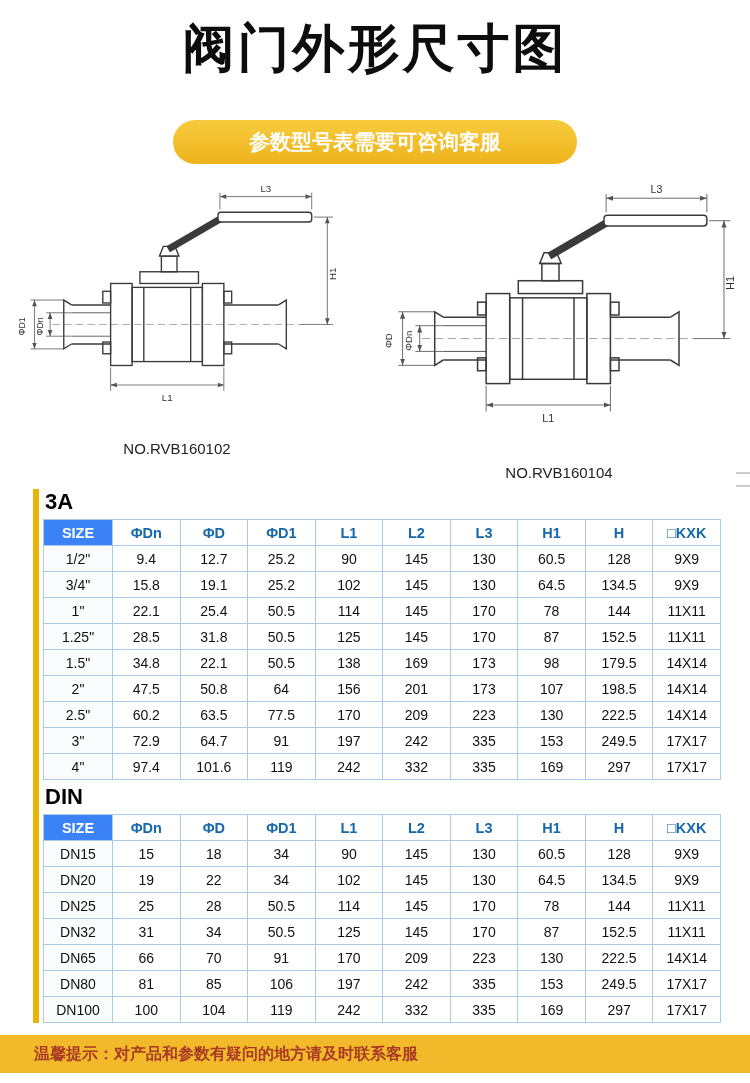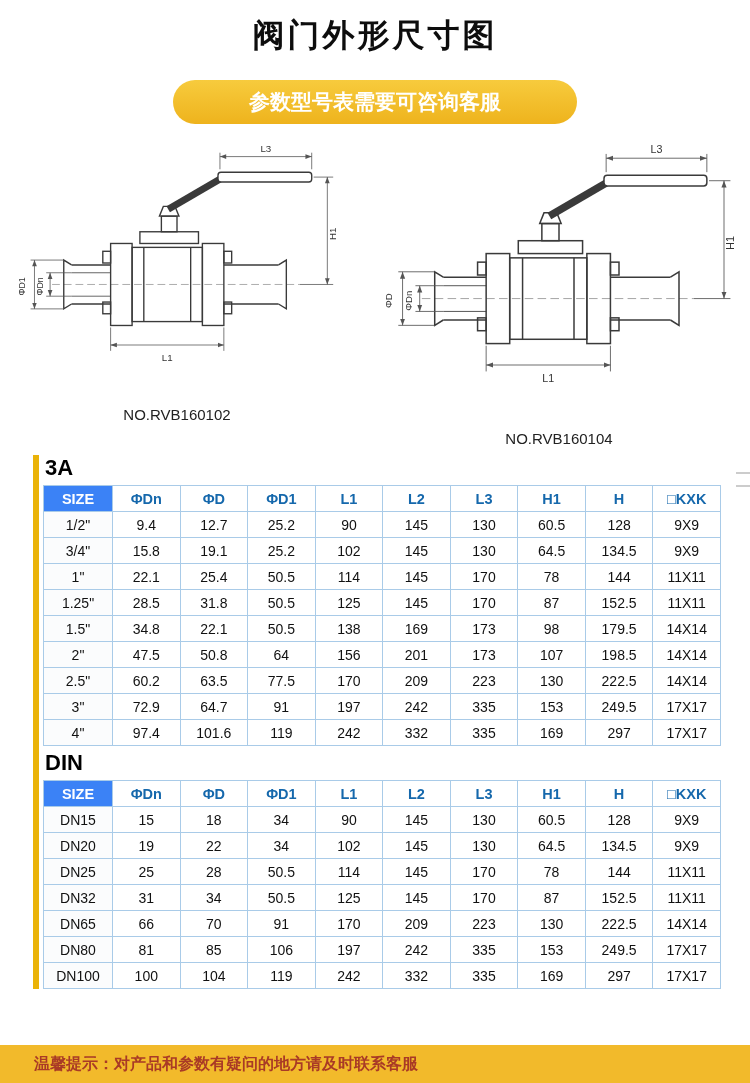--- a/index.html
+++ b/index.html
@@ -1,42 +1,42 @@
 <!DOCTYPE html>
 <html><head>
 <meta charset="utf-8">
 <style>
   html,body { margin:0; padding:0; background:#ffffff; }
   body { font-family:"Liberation Sans","DejaVu Sans",sans-serif; }
   .page { width:750px; height:1083px; margin:0 auto; position:relative; background:#fff; overflow:hidden; }
 
-  .title { margin:0; padding-top:14px; text-align:center; font-size:32px; font-weight:900;
+  .title { margin:0; padding-top:14px; text-align:center; font-size:52px; font-weight:900;
            color:#0d0d0d; letter-spacing:3px; font-family:"DejaVu Sans",sans-serif; }
 
-  .banner { width:404px; height:44px; margin:22px auto 0; border-radius:24px;
+  .banner { width:404px; height:44px; margin:36px auto 0; border-radius:24px;
             background:linear-gradient(180deg,#f7cb3d,#eeb31d); color:#fff;
             font-size:21px; font-weight:bold; display:flex; align-items:center;
             justify-content:center; }
 
   .drawings { display:flex; justify-content:space-between; align-items:flex-start;
               padding:16px 10px 0 12px; }
   figure { margin:0; text-align:center; }
-  figcaption { font-size:15px; color:#222; margin-top:16px; }
+  figcaption { font-size:15px; color:#222; margin-top:10px; }
   svg text { font-family:"Liberation Sans","DejaVu Sans",sans-serif; fill:#333; }
 
   .spec-block { margin:8px 24px 0 33px; border-left:6px solid #eab308; padding-left:4px; }
   h2.section { margin:4px 0 4px 2px; font-size:22px; font-weight:bold; color:#000; }
   table.spec { border-collapse:collapse; width:678px; table-layout:fixed; font-size:14px; color:#111; }
   .spec th, .spec td { border:1px solid #a9cbe8; text-align:center; padding:3px 2px; height:19px;
                        overflow:hidden; white-space:nowrap; }
   .spec th { color:#1568ac; font-weight:bold; font-size:14.5px; background:#fff; }
   .spec th.size-head { background:#3b82f6; color:#fff; width:64px; }
   .spec td:first-child { background:#fbfcfd; }
 
-  .footer { position:absolute; left:0; bottom:0; width:100%; height:38px;
+  .footer { position:absolute; left:0; bottom:10px; width:100%; height:38px;
             background:#f2ba2b; display:flex; align-items:center; }
   .footer span { margin-left:34px; color:#a93a26; font-weight:bold; font-size:16px; }
 
   .edge-marks { position:absolute; right:0; top:472px; width:14px; }
   .edge-marks div { height:2px; background:#cccccc; margin-bottom:11px; }
 </style>
 </head>
 <body>
 
 <div class="page">

